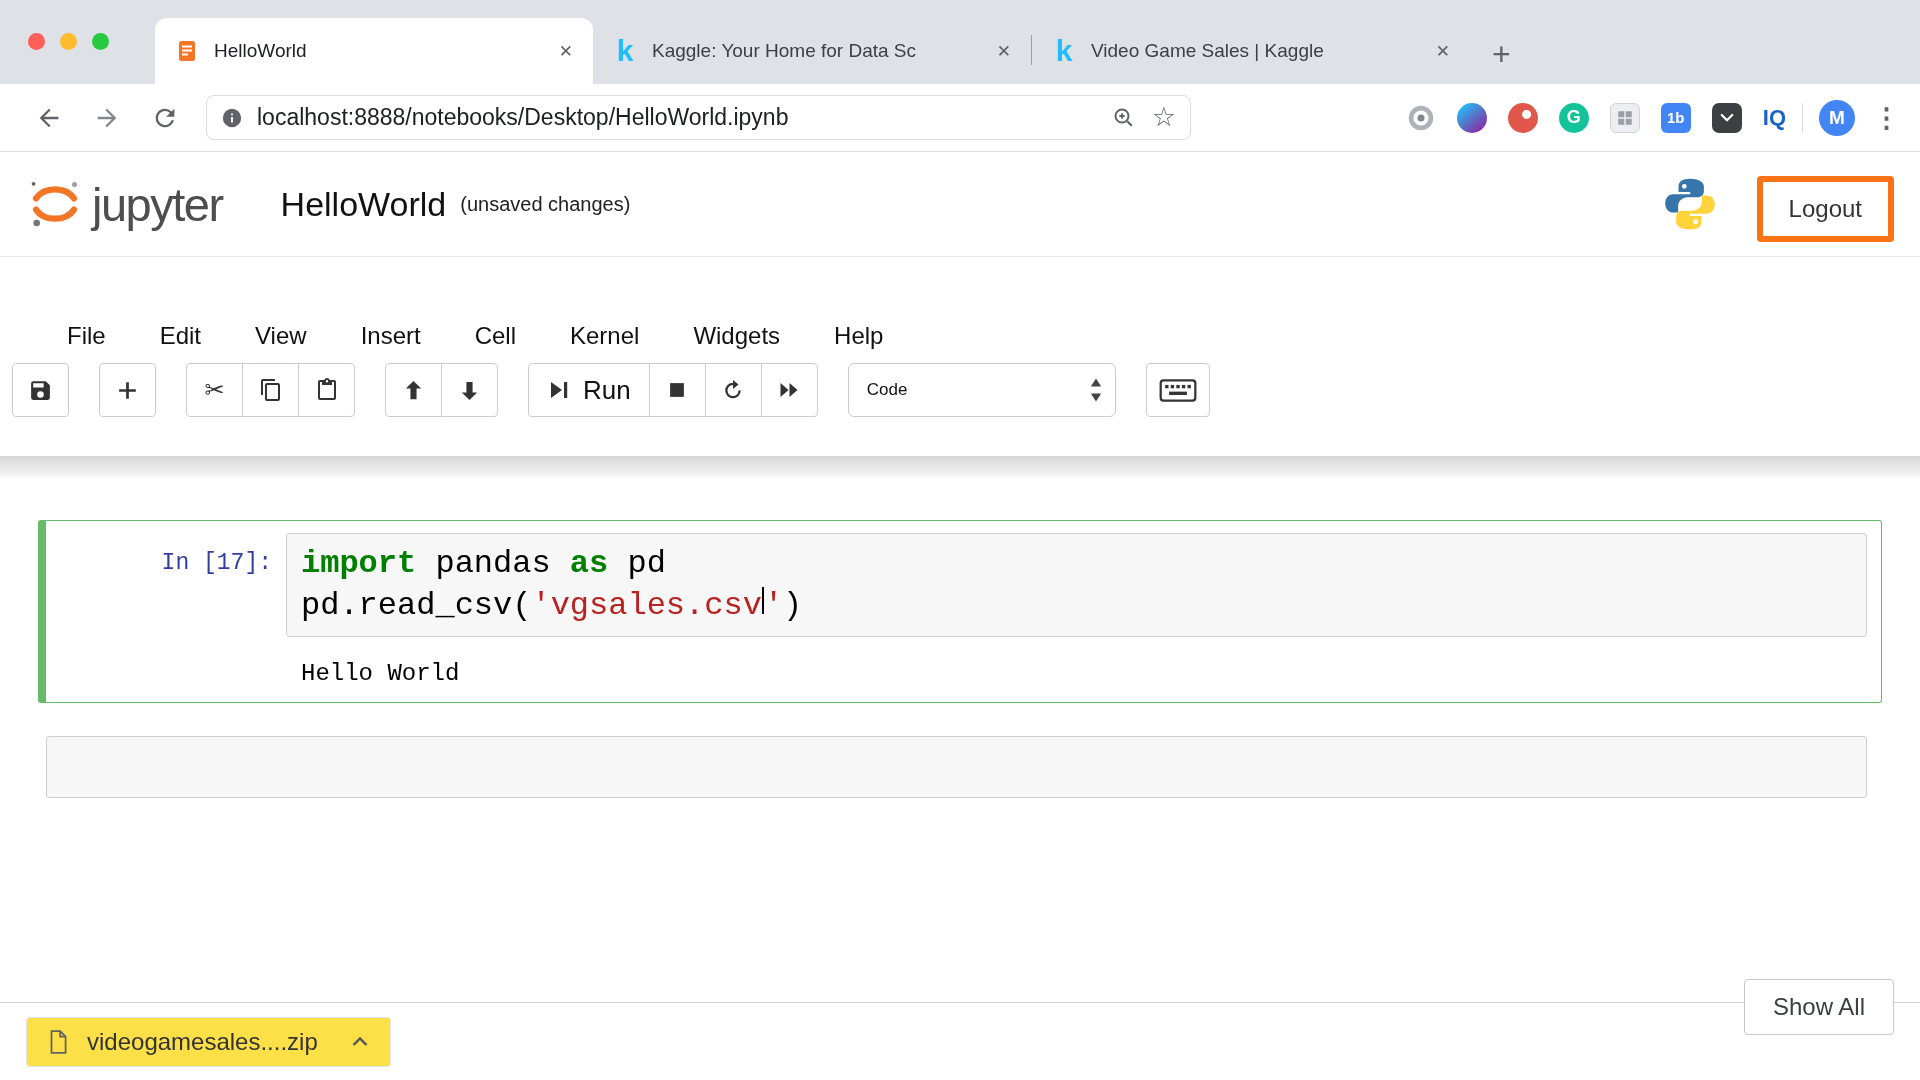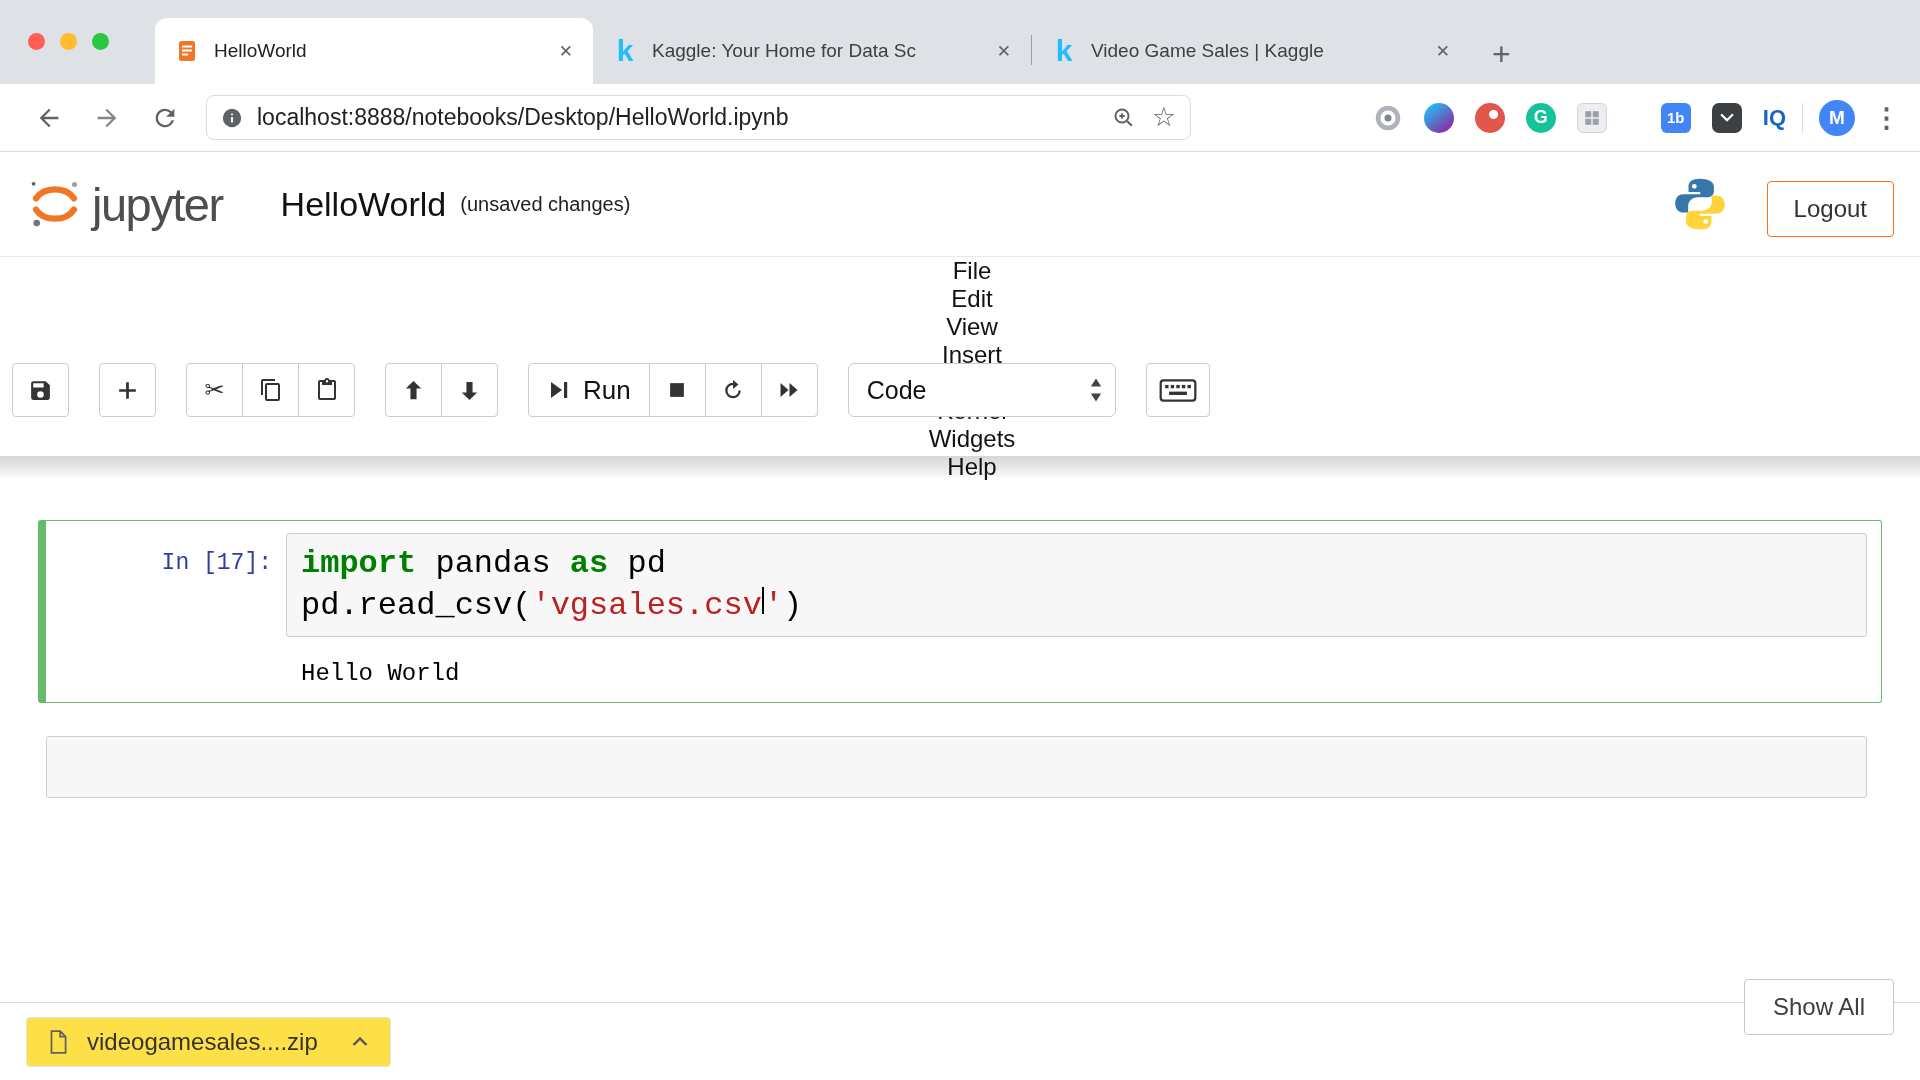--- a/index.html
+++ b/index.html
@@ -31,58 +31,58 @@
   .omni-info { margin-right:14px; display:flex; }
   .url { flex:1; font-size:23px; color:#202124; white-space:nowrap; overflow:hidden; }
   .omni-zoom { margin:0 16px; display:flex; }
   .omni-star { font-size:27px; color:#5F6368; line-height:1; }
   .extensions { margin-left:auto; display:flex; align-items:center; gap:21px; }
   .ext { width:30px; height:30px; display:flex; align-items:center; justify-content:center; flex:none; }
   .ext-swirl { border-radius:50%; background:linear-gradient(140deg,#29B6F6 15%,#5C6BC0 55%,#8E24AA 90%); }
   .ext-red { border-radius:50%; background:radial-gradient(circle at 62% 38%, #fff 0 4px, transparent 5px), #E2574C; }
   .ext-gram { border-radius:50%; background:#15C39A; color:#fff; font-weight:700; font-size:18px; }
   .ext-grid { border-radius:6px; background:#ECEEF1; border:1px solid #D0D3D8; }
-  .ext-1b { border-radius:6px; background:#4285F4; color:#fff; font-weight:700; font-size:15px;margin-left:33px; }
+  .ext-1b { border-radius:6px; background:#4285F4; color:#fff; font-weight:700; font-size:15px; }
   .ext-pocket { border-radius:7px; background:#3C4043; }
   .ext-iq { font-size:22px; font-weight:700; color:#1A63C9; width:auto; }
   .vsep { width:1px; height:30px; background:#DADCE0; margin:0 16px; flex:none; }
   .avatar { width:36px; height:36px; border-radius:50%; background:#4285F4; color:#fff; font-size:19px; font-weight:700; display:flex; align-items:center; justify-content:center; flex:none; }
   .menu-dots { font-size:27px; color:#5F6368; margin-left:18px; font-weight:bold; }
 
   
   .jp-header { height:104px; background:#fff; display:flex; align-items:center; padding:0 26px; }
   .jp-logo { display:flex; align-items:center; }
   .jp-logo-text { font-size:47px; color:#4E4E4E; letter-spacing:-1.5px; margin-left:8px; line-height:1; }
   .jp-title { font-size:34px; font-weight:500; color:#111; margin-left:58px; }
   .jp-status { font-size:20px; color:#222; margin-left:14px; }
   .jp-right { margin-left:auto; display:flex; align-items:center; gap:38px; }
-  .logout { font-size:24px; color:#333; background:#fff; border:1px solid #f97316; border-radius:4px; padding:13px 26px; font-family:inherit;margin-top:10px; }
-
-  
-  .menubar { height:94px; border-top:1px solid #E7E7E7; background:#fff; display:flex; align-items:center; padding:0 16px 0 40px;flex-direction:column; }
+  .logout { font-size:24px; color:#333; background:#fff; border:6px solid #f97316; border-radius:4px; padding:13px 26px; font-family:inherit;margin-top:10px; }
+
+  
+  .menubar { height:94px; border-top:1px solid #E7E7E7; background:#fff; display:flex; align-items:flex-end; padding:0 16px 0 40px; }
   .menu-item { font-size:24px; color:#111; padding:0 27px; }
   .menu-right { margin-left:auto; display:flex; align-items:center; }
   .trusted { font-size:23px; color:#333; border:1px solid #C4C4C4; background:#fff; border-radius:3px; padding:10px 20px; font-family:inherit; }
   .pencil { font-size:27px; color:#333; margin-left:38px; }
   .menu-vsep { width:1px; height:46px; background:#C9C9C9; margin-left:30px; }
   .kernel-name { font-size:25px; color:#111; margin-left:24px; }
   .kernel-circle { width:22px; height:22px; border:2.5px solid #333; border-radius:50%; margin-left:16px; }
 
   
   .toolbar { height:80px; background:#fff; display:flex; align-items:center; padding-left:12px; }
   .tb { height:54px; min-width:57px; background:#fff; border:1px solid #CFCBCB; border-radius:4px; display:flex; align-items:center; justify-content:center; padding:0 12px; font-family:inherit; }
   .tb .glyph { font-size:24px; color:#333; line-height:1; }
   .group { display:flex; margin-left:30px; }
   .group .tb { border-radius:0; margin-left:-1px; }
   .group .tb:first-child { border-radius:4px 0 0 4px; margin-left:0; }
   .group .tb:last-child { border-radius:0 4px 4px 0; }
   .solo { margin-left:30px; }
   .solo:first-child { margin-left:0; }
   .tb-run { padding:0 18px; font-size:26px; color:#111; gap:12px; }
-  .cell-type { margin-left:30px; width:268px; height:54px; border:1px solid #CFCBCB; border-radius:6px; background:#fff; display:flex; align-items:center; padding:0 12px 0 18px; font-size:25px; color:#111; }
+  .cell-type { margin-left:30px; width:268px; height:54px; border:1px solid #CFCBCB; border-radius:6px; background:#fff; display:flex; align-items:center; padding:0 12px 0 18px; font-size:17px; color:#111; }
   .cell-type .sp { flex:1; }
 
   .header-gap { height:26px; background:#fff; }
   .band { height:22px; background:linear-gradient(#D7D7D7 0%, #E9E9E9 55%, #FAFAFA 100%); }
 
   
   .notebook { padding:42px 38px 0 38px; background:#fff; }
   .cell { border:1.5px solid transparent; border-left:8px solid transparent; border-radius:3px; padding:12px 14px 5px 0; }
   .cell.selected { border-color:#66BB6A; }
   .row { display:flex; }

